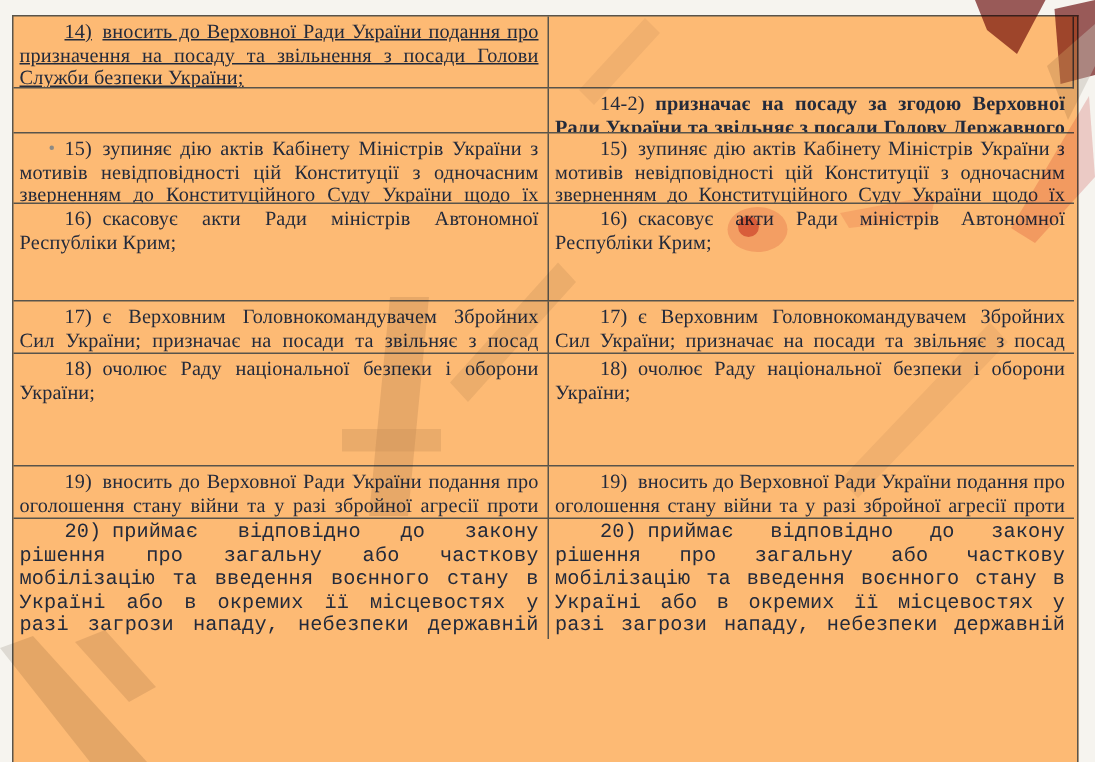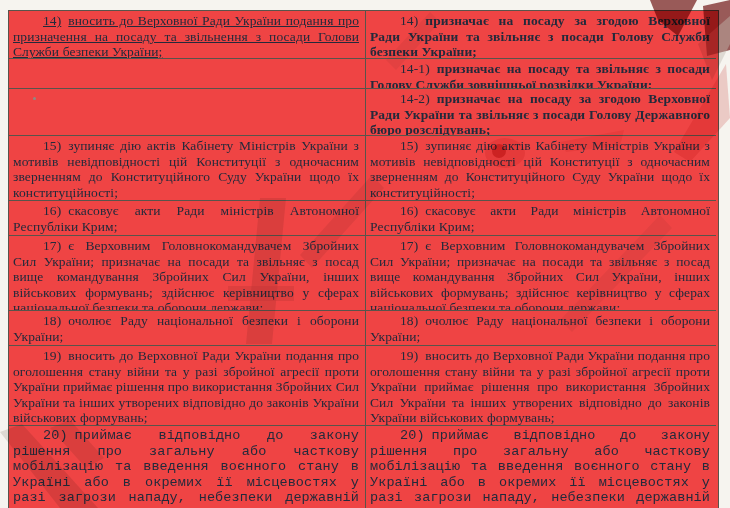--- a/index.html
+++ b/index.html
@@ -8,21 +8,21 @@
     background:#f2f0ec;
     font-family:"Liberation Serif", serif;
   }
   .page{position:absolute;inset:0;background:#f6f4ef;}
   .doc-table{
     position:absolute;left:8px;top:10px;width:709px;height:498px;
     display:grid;
     grid-template-columns:357px 350px;
     grid-template-rows:48px 30px 47px 65px 35px 75px 35px 80px 1fr;
     border:1px solid #59544b;border-bottom:none;
-    background:#ef4444;
+    background:#fdba74;
     z-index:2;
   }
   .cell{
     box-sizing:border-box;border-bottom:1px solid #59544b;
     overflow:hidden;padding:2px 6px 0 4px;
   }
   .cell.left{border-right:1px solid #59544b;}
   .cell.lastrow{border-bottom:none;font-family:Liberation Mono, monospace;}
   .para{
     margin:0;text-align:justify;text-indent:30px;
@@ -41,29 +41,23 @@
 </head>
 <body>
 
 <div class="page">
 
   <div class="doc-table">
 
     <div class="cell left u">
       <p class="para"><span class="num">14)</span><span class="body">вносить до Верховної Ради України подання про призначення на посаду та звільнення з посади Голови Служби безпеки України;</span></p>
     </div>
-    <div class="cell right b">
-      <p class="para"><span class="num">14)</span><span class="body">призначає на посаду за згодою Верховної Ради України та звільняє з посади Голову Служби безпеки України;</span></p>
-    </div>
 
     <div class="cell left">
       <p class="para"><span class="num"></span><span class="body"></span></p>
-    </div>
-    <div class="cell right b">
-      <p class="para"><span class="num">14-1)</span><span class="body">призначає на посаду та звільняє з посади Голову Служби зовнішньої розвідки України;</span></p>
     </div>
 
     <div class="cell left">
       <p class="para"><span class="num"></span><span class="body"></span></p>
     </div>
     <div class="cell right b">
       <p class="para"><span class="num">14-2)</span><span class="body">призначає на посаду за згодою Верховної Ради України та звільняє з посади Голову Державного бюро розслідувань;</span></p>
     </div>
 
     <div class="cell left">

